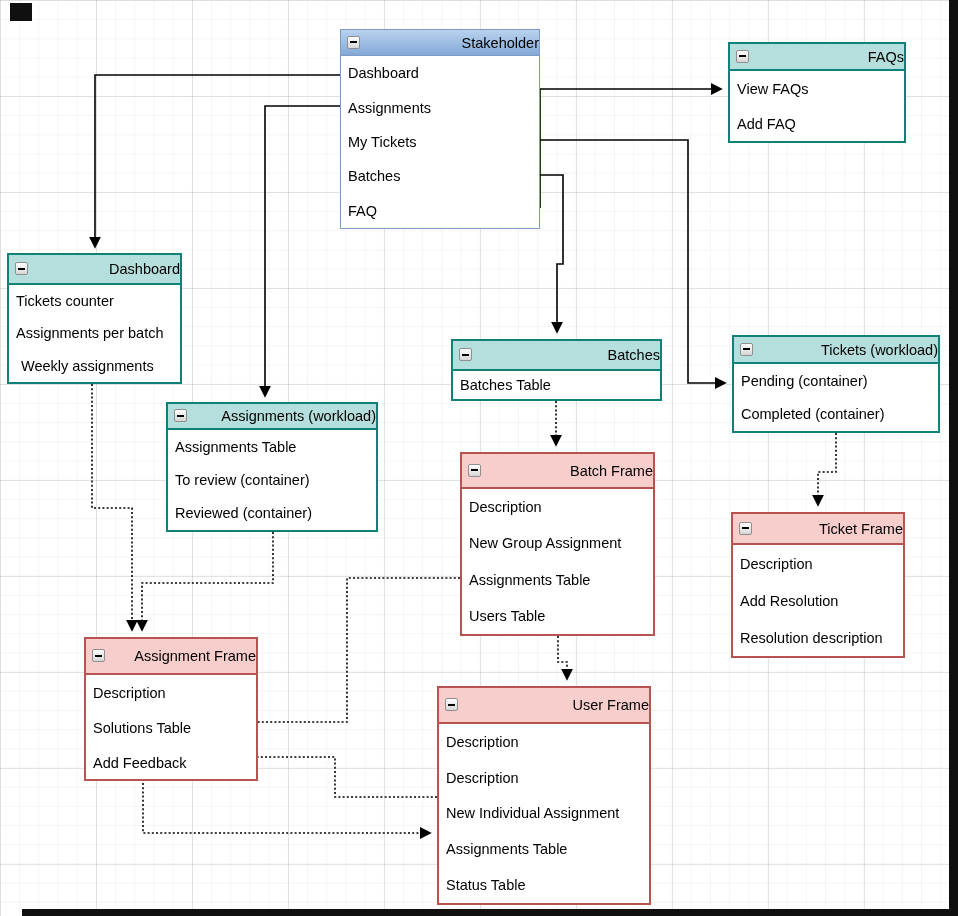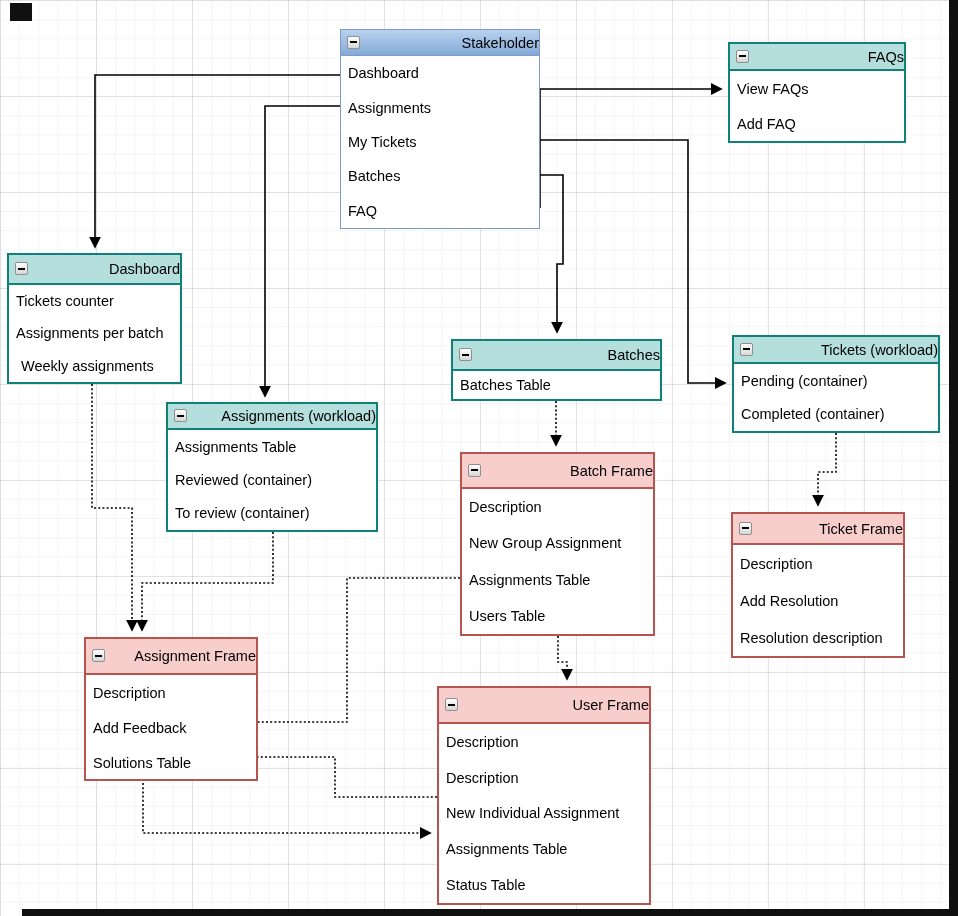--- a/index.html
+++ b/index.html
@@ -134,22 +134,22 @@
   </div>
       <div class="node" style="left: 166px; top: 402px; width: 212px; height: 130px; --border: #0f8179; --bw: 2px; --hh: 26px; --hbg: #b5dfdc;">
     <div class="hdr">
       <span class="collapse">
             <span class="minus"></span>
           </span>
       <span class="title">Assignments (workload)</span>
     </div>
     <div class="body">
           <div class="row" style="height: 33.3333px;">Assignments Table</div>
+          <div class="row" style="height: 33.3333px;">To review (container)</div>
           <div class="row" style="height: 33.3333px;">Reviewed (container)</div>
-          <div class="row" style="height: 33.3333px;">To review (container)</div>
         </div>
   </div>
       <div class="node" style="left: 451px; top: 339px; width: 211px; height: 62px; --border: #0f8179; --bw: 2px; --hh: 30px; --hbg: #b5dfdc;">
     <div class="hdr">
       <span class="collapse">
             <span class="minus"></span>
           </span>
       <span class="title">Batches</span>
     </div>
     <div class="body">
@@ -197,22 +197,22 @@
   </div>
       <div class="node" style="left: 40px; top: 637px; width: 174px; height: 144px; margin-left: 44px; --border: #b85450; --bw: 2px; --hh: 36px; --hbg: #f8cecc;">
     <div class="hdr">
       <span class="collapse">
             <span class="minus"></span>
           </span>
       <span class="title">Assignment Frame</span>
     </div>
     <div class="body">
           <div class="row" style="height: 35.3333px;">Description</div>
+          <div class="row" style="height: 35.3333px;">Solutions Table</div>
           <div class="row" style="height: 35.3333px;">Add Feedback</div>
-          <div class="row" style="height: 35.3333px;">Solutions Table</div>
         </div>
   </div>
       <div class="node" style="left: 437px; top: 686px; width: 214px; height: 219px; --border: #b85450; --bw: 2px; --hh: 36px; --hbg: #f8cecc;">
     <div class="hdr">
       <span class="collapse">
             <span class="minus"></span>
           </span>
       <span class="title">User Frame</span>
     </div>
     <div class="body">

